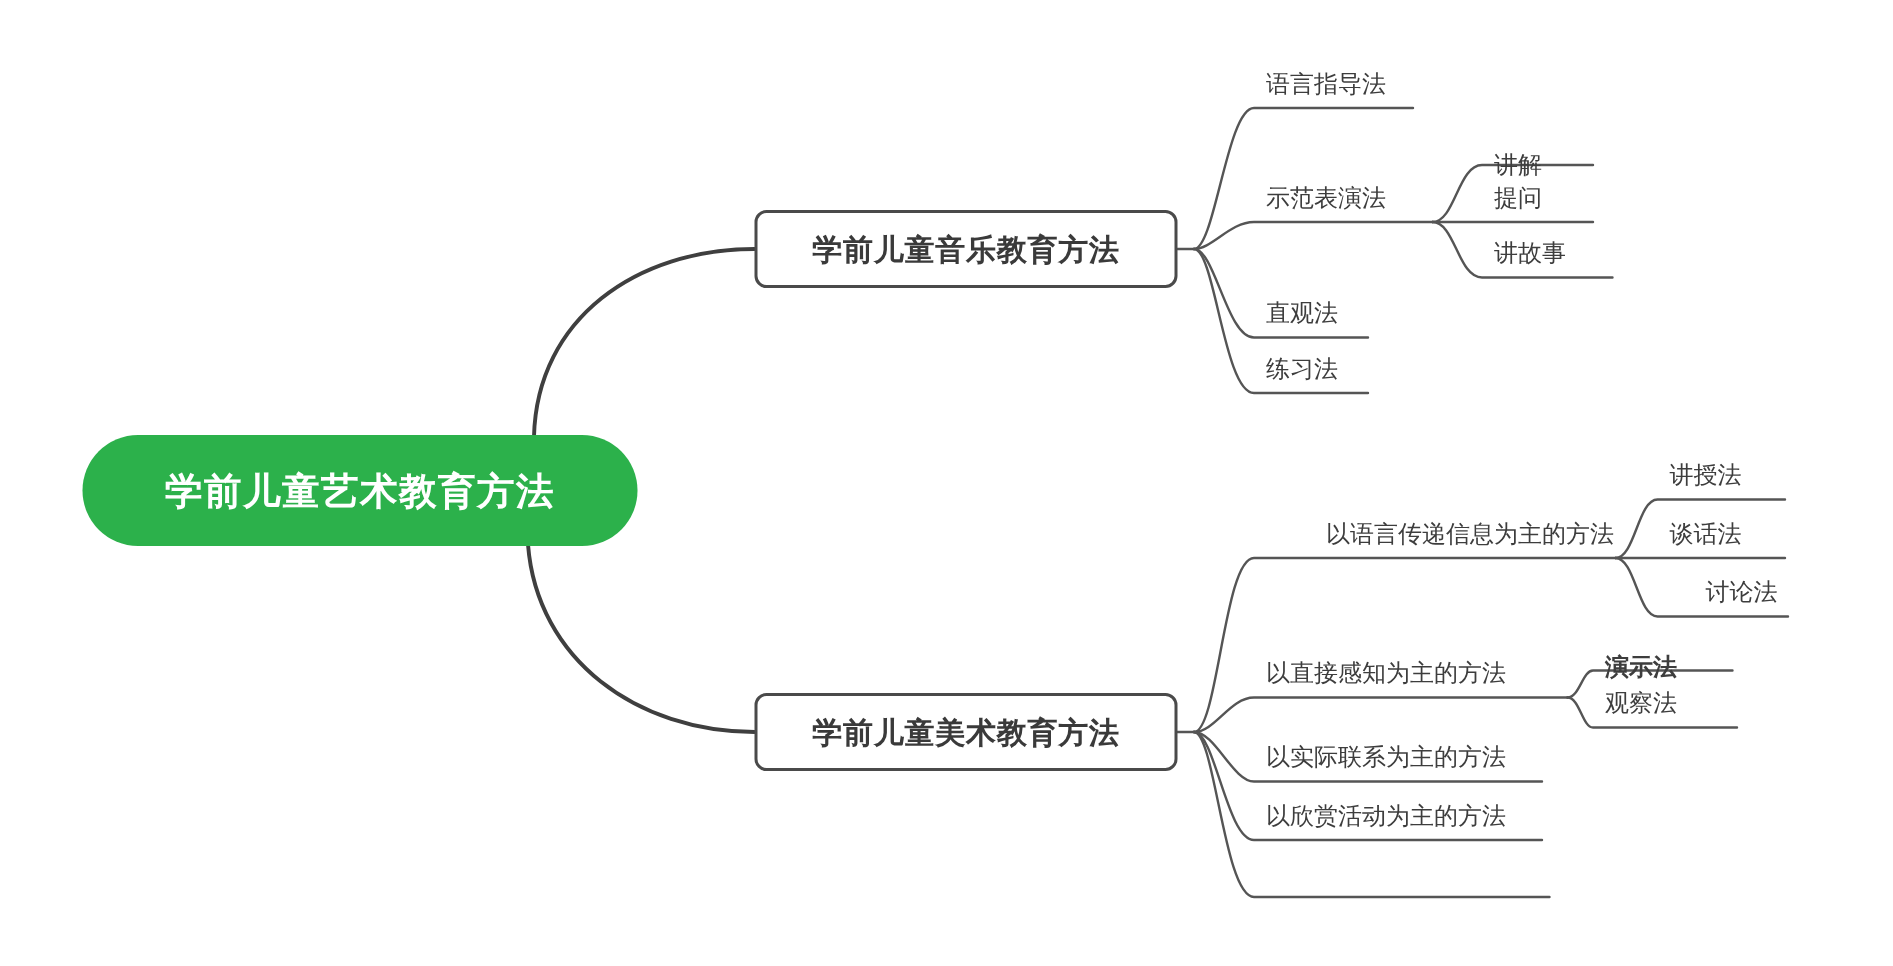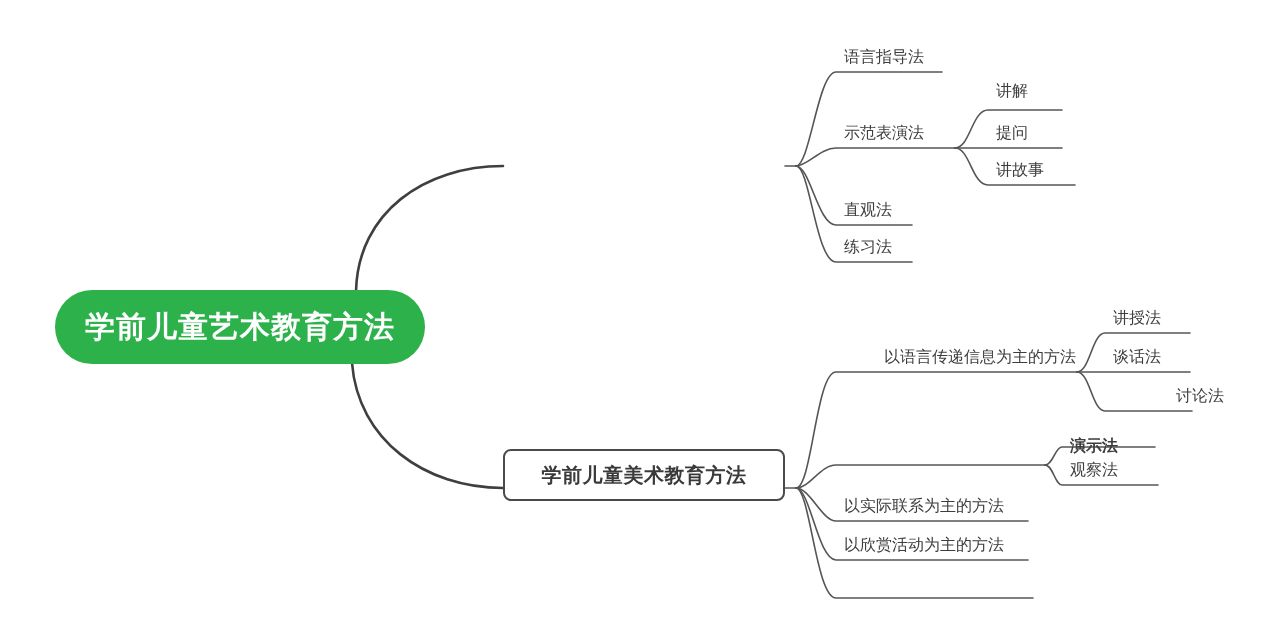--- a/index.html
+++ b/index.html
@@ -25,38 +25,38 @@
     pointer-events:none;
   }
   .edge{fill:none;stroke:var(--line);stroke-width:1.6;stroke-linecap:round;}
   .edge-main{fill:none;stroke:var(--edge-main);stroke-width:2.6;stroke-linecap:round;}
   .root-node{
     position:absolute;left:55px;top:290px;width:370px;height:74px;
     background:var(--root-fill);
     border-radius:37px;
     display:flex;align-items:center;justify-content:center;
     color:var(--root-text);
-    font-size:30px;font-weight:700;
+    font-size:25px;font-weight:700;
     letter-spacing:1px;
     cursor:pointer;
   }
   .branch-node{
     position:absolute;left:503px;width:282px;height:52px;
     background:#ffffff;
     border:2px solid var(--node-border);
     border-radius:8px;
     display:flex;align-items:center;justify-content:center;
     color:var(--node-text);
     font-size:20px;font-weight:700;
     letter-spacing:0.5px;
     box-sizing:border-box;
     cursor:pointer;
   }
   .branch-music{top:140px;}
-  .branch-art{top:449px;}
+  .branch-art{top:462px;}
   .leaf{
     position:absolute;
     color:var(--leaf-text);
     font-size:16px;line-height:22px;
     white-space:nowrap;
     cursor:pointer;
   }
 </style>
 </head>
 <body>
@@ -90,34 +90,38 @@
     <path class="edge" d="M1077,372 C1090,372 1092,411 1105,411 H1192"></path>
 
     <path class="edge" d="M1045,465 C1053,465 1055,447 1062,447 H1155"></path>
     <path class="edge" d="M1045,465 C1053,465 1055,485 1062,485 H1158"></path>
   </svg>
 
   <div class="root-node">
     <span>学前儿童艺术教育方法</span>
   </div>
 
+  <div class="branch-node branch-music">
+    <span>学前儿童音乐教育方法</span>
+  </div>
   <div class="branch-node branch-art">
     <span>学前儿童美术教育方法</span>
   </div>
 
   <div class="leaf" style="left:844px;top:46px;">语言指导法</div>
   <div class="leaf" style="left:844px;top:122px;">示范表演法</div>
-  <div class="leaf" style="left:996px;top:80px;">讲解</div>
+  <div class="leaf" style="left:996px;top:100px;">讲解</div>
   <div class="leaf" style="left:996px;top:122px;">提问</div>
   <div class="leaf" style="left:996px;top:159px;">讲故事</div>
   <div class="leaf" style="left:844px;top:199px;">直观法</div>
   <div class="leaf" style="left:844px;top:236px;">练习法</div>
 
   <div class="leaf" style="left:844px;top:346px;margin-left:40px;">以语言传递信息为主的方法</div>
   <div class="leaf" style="left:1113px;top:307px;">讲授法</div>
   <div class="leaf" style="left:1113px;top:346px;">谈话法</div>
-  <div class="leaf" style="left:1176px;top:385px;">讨论法</div>
+  <div class="leaf" style="left:1137px;top:385px;">讨论法</div>
+  <div class="leaf" style="left:844px;top:439px;">以直接感知为主的方法</div>
   <div class="leaf" style="left:1070px;top:435px;font-weight:bold;">演示法</div>
   <div class="leaf" style="left:1070px;top:459px;">观察法</div>
   <div class="leaf" style="left:844px;top:534px;">以欣赏活动为主的方法</div>
   <div class="leaf" style="left:844px;top:495px;">以实际联系为主的方法</div>
 
 </div>
 
 </body></html>

